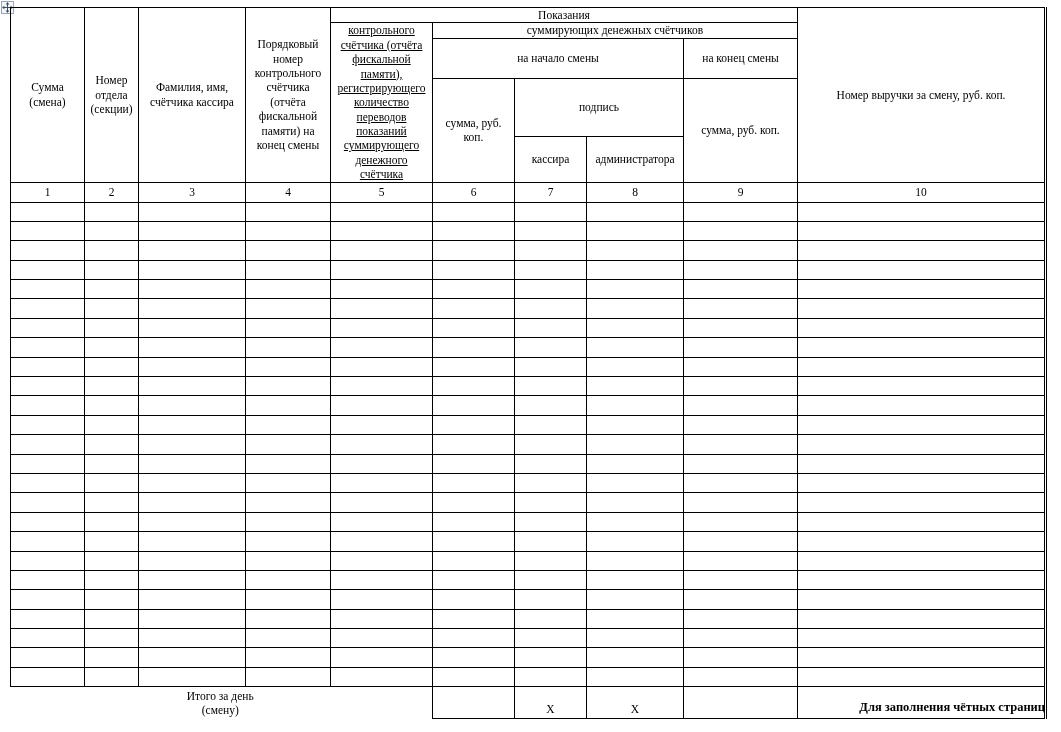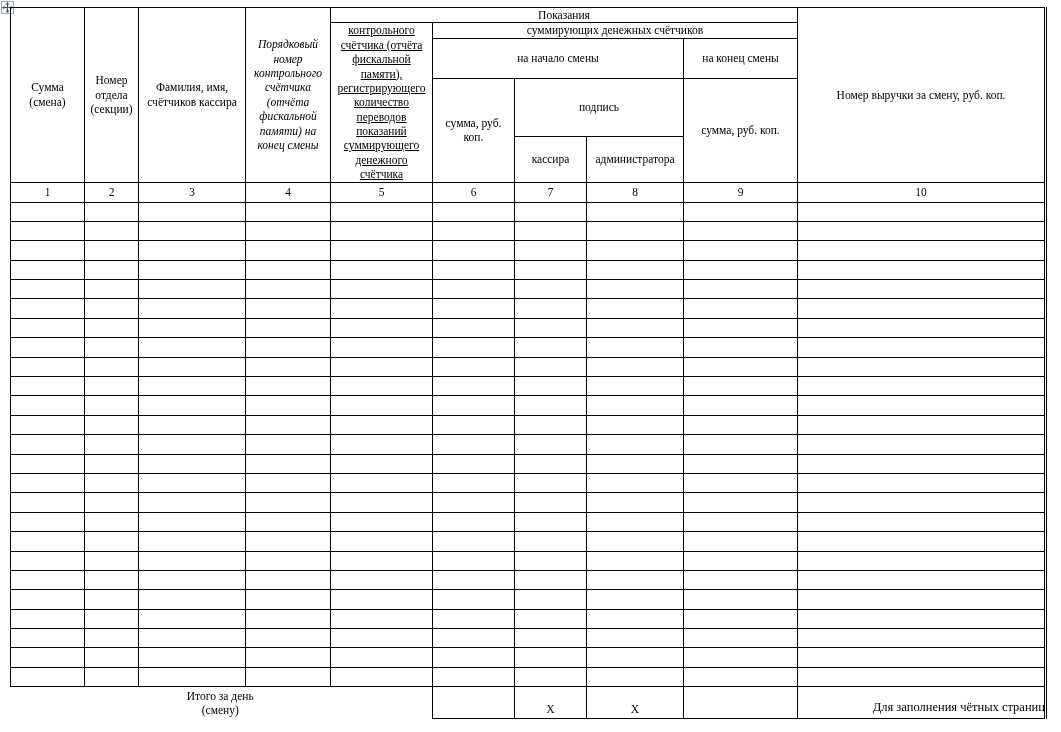--- a/index.html
+++ b/index.html
@@ -40,21 +40,21 @@
     line-height: 1.25;
     overflow: hidden;
   }
   .hr1 { height: 15px; }
   .hr2 { height: 14px; }
   .hr3 { height: 40px; }
   .hr4 { height: 16px; }
   .hr5 { height: 46px; }
   .small-head  { font-size: 10.5px; }
   .mid-head    { font-size: 11px; }
-  .col4-head   { font-size: 11px; line-height: 1.42; font-style: italic; }
+  .col4-head   { font-size: 11px; line-height: 1.42; }
   .col5-head   { font-size: 9.5px; line-height: 1.22; text-decoration: underline; }
   .num-row td  { height: 20px; font-size: 12px; }
   .data-row td { height: 19.4px; }
 
   
   .dbl { border-right: 3px double #000 !important; }
 
   
   .totals-row { height: 32px; }
   .totals-row td { border: 1px solid #000; }
@@ -73,20 +73,21 @@
     font-size: 13px;
     line-height: 14px;
   }
 
   .footer-note {
     position: absolute;
     top: 700px;
     right: 16px;
     font-size: 12.5px;
     white-space: nowrap;
+    font-weight: bold;
   }
 </style>
 </head>
 <body>
 
 <div class="page">
 
   <div class="move-handle" title="">
     <svg width="11" height="11" viewBox="0 0 11 11">
       <g fill="#3d4f63" stroke="#3d4f63">
@@ -110,21 +111,21 @@
         <col style="width:82px">
       <col style="width:72px">
         <col style="width:97px">
         <col style="width:114px">
       <col style="width:248px">
     </colgroup>
     <thead>
       <tr class="hr1">
         <th rowspan="5">Сумма (смена)</th>
         <th rowspan="5">Номер отдела (секции)</th>
-        <th rowspan="5">Фамилия, имя, счётчиков кассира</th>
+        <th rowspan="5">Фамилия, имя, счётчика кассира</th>
         <th rowspan="5" class="col4-head">Порядковый номер контрольного счётчика (отчёта фискальной памяти) на конец смены</th>
         <th colspan="5" class="small-head">Показания</th>
         <th rowspan="5" class="dbl">Номер выручки за смену, руб. коп.</th>
       </tr>
       <tr class="hr2">
         <th rowspan="4" class="col5-head">контрольного счётчика (отчёта фискальной памяти), регистрирующего количество переводов показаний суммирующего денежного счётчика</th>
         <th colspan="4" class="small-head">суммирующих денежных счётчиков</th>
       </tr>
       <tr class="hr3">
         <th colspan="3" class="mid-head">на начало смены</th>

